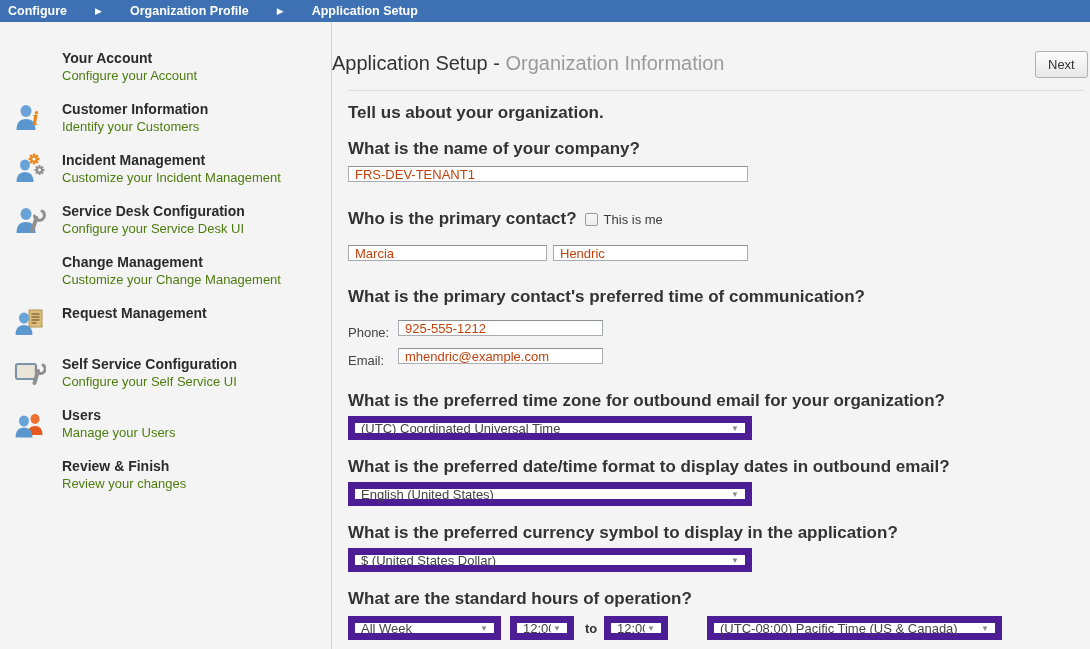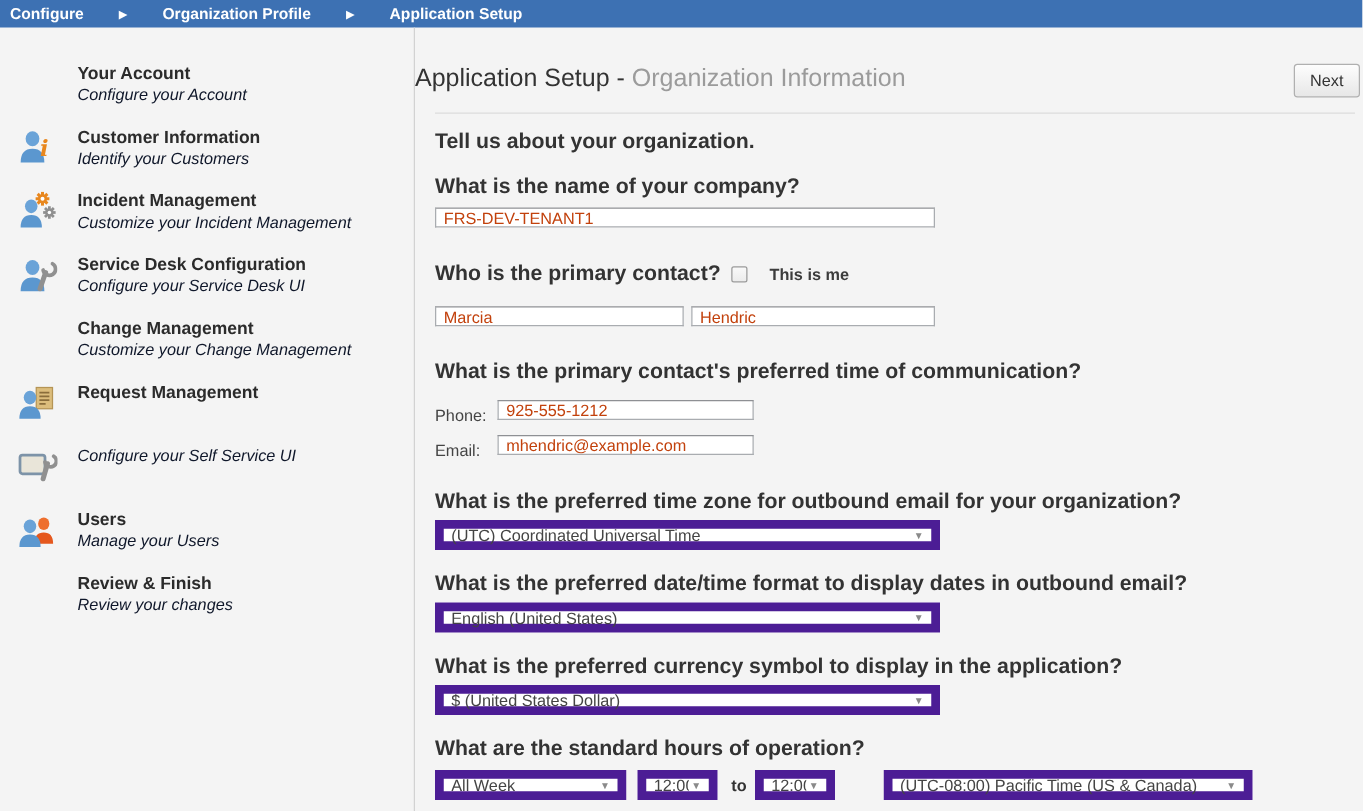--- a/index.html
+++ b/index.html
@@ -18,21 +18,21 @@
   }
   .topbar .crumb { color:#fff; font-size:12.5px; font-weight:bold; cursor:default; }
   .topbar .sep { color:#fff; font-size:9px; line-height:1; }
   
   .vdivider { position:absolute; top:22px; bottom:0; left:331px; width:1px; background:#d2d2d2; }
   
   .side-item { position:absolute; left:14px; display:flex; align-items:flex-start; width:310px; cursor:pointer; }
   .side-icon { width:32px; height:32px; flex:0 0 32px; margin-top:1px; }
   .side-text { margin-left:16px; }
   .side-title { font-size:14px; font-weight:bold; color:#2b2b2b; line-height:17px; }
-  .side-sub { font-size:13px; color:#0f172a; line-height:17px;font-style:italic; }
+  .side-sub { font-size:13px; color:#4d7c0f; line-height:17px; }
   
   .page-title { position:absolute; left:332px; top:52px; font-size:20px; color:#333; white-space:nowrap; }
   .page-title .subtle { color:#9b9b9b; }
   .next-btn {
     position:absolute; top:51px; left:1035px; height:27px; padding:0 12px;
     background:linear-gradient(#fdfdfd,#e7e7e7);
     border:1px solid #b0b0b0; border-radius:3px;
     font-size:13px; color:#333; font-family:"Liberation Sans",sans-serif;
     cursor:pointer;
   }
@@ -53,21 +53,21 @@
     font-size:13px; color:#444; cursor:pointer;
   }
   .sel .val { flex:1; overflow:hidden; white-space:nowrap; }
   .sel .arrow { color:#8a8a8a; font-size:8px; margin-left:6px; flex:0 0 auto; }
   .chkrow { position:absolute; left:348px; display:flex; align-items:center; }
   .chk {
     width:13px; height:13px; margin-left:8px;
     background:linear-gradient(#f9f9f9,#ececec);
     border:1px solid #9a9a9a; border-radius:2px; cursor:pointer;
   }
-  .chklabel { margin-left:18px; font-size:13px; font-weight:bold; color:#3c3c3c; }
+  .chklabel { margin-left:6px; font-size:13px; font-weight:normal; color:#3c3c3c; }
   .tolabel { position:absolute; font-size:13px; font-weight:bold; color:#333; }
 </style>
 </head>
 <body>
 
 <div class="topbar">
   <span class="crumb">Configure</span>
   <span class="sep">▶</span>
   <span class="crumb">Organization Profile</span>
   <span class="sep">▶</span>
@@ -170,20 +170,21 @@
   <span class="side-icon">
     <svg viewBox="0 0 32 32" width="32" height="32">
       <rect x="2" y="7" width="20" height="15" rx="2" fill="#e9e5d9" stroke="#7d93a8" stroke-width="2.2"></rect>
       <g stroke="#909090" fill="none" stroke-linecap="round">
         <path stroke-width="3" d="M29 8 a4.6 4.6 0 1 1 -7 4.6"></path>
         <path stroke-width="4" d="M24 14 L20.5 26"></path>
       </g>
     </svg>
   </span>
   <span class="side-text">
+    <div class="side-title">Self Service Configuration</div>
     <div class="side-sub">Configure your Self Service UI</div>
   </span>
 </div>
 
 <div class="side-item" style="top:407px">
   <span class="side-icon">
     <svg viewBox="0 0 32 32" width="32" height="32">
       <ellipse cx="21" cy="11" rx="4.5" ry="5" fill="#ee6f2e"></ellipse>
       <path d="M13.5 27 q0-9 7.5-9 q7.5 0 7.5 9 z" fill="#e5581e"></path>
       <ellipse cx="10" cy="13" rx="5" ry="5.5" fill="#6aa3d8"></ellipse>

